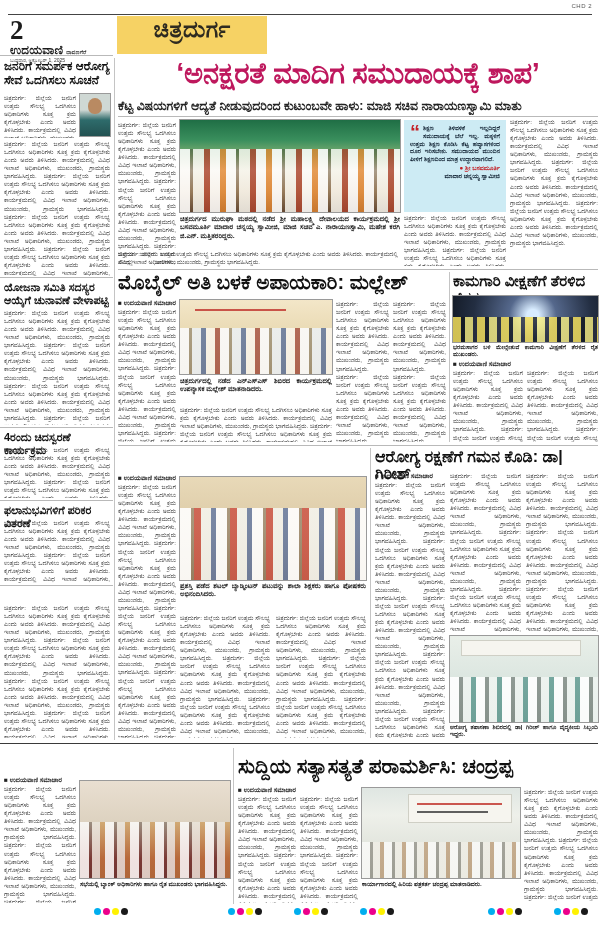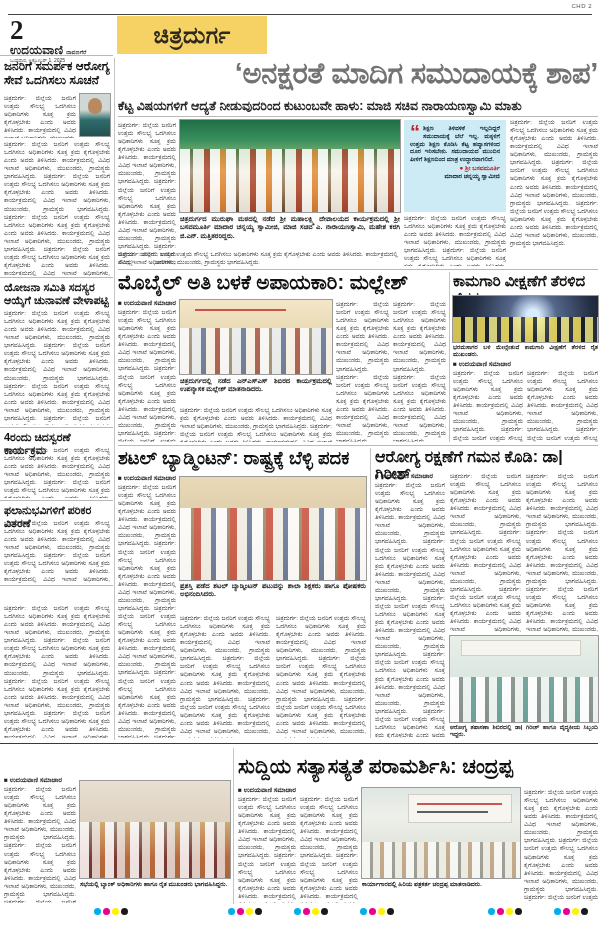--- a/index.html
+++ b/index.html
@@ -12,25 +12,25 @@
   .rule-light{position:absolute;background:#b9b9b9;}
   .vrule{position:absolute;background:#c4c4c4;width:1px;}
 
   
   #plate-code{top:3px;right:8px;font-size:6px;color:#555;letter-spacing:.5px;}
   #top-rule{top:14px;left:8px;right:8px;height:1px;background:#444;}
   #page-number{left:10px;top:17px;font-size:27px;font-weight:bold;font-family:"Liberation Serif","DejaVu Serif",serif;line-height:1;}
   #masthead{left:10px;top:43px;font-size:12px;font-weight:bold;letter-spacing:.2px;}
   #edition{font-size:5.5px;font-weight:bold;color:#333;margin-left:3px;}
   #dateline{left:10px;top:57px;font-size:5px;color:#333;}
-  #section-box{left:117px;top:16px;width:150px;height:38px;background:#F6D264;display:flex;align-items:center;justify-content:center;}
+  #section-box{left:117px;top:16px;width:150px;height:38px;background:#F6D264;display:flex;align-items:flex-start;justify-content:center;}
   #section-box span{font-size:23px;font-weight:bold;color:#2e2a20;letter-spacing:.5px;}
 
   
-  .headline-xl{font-size:29px;font-weight:bold;color:#737373;line-height:1.05;text-align:right;letter-spacing:-.3px;}
+  .headline-xl{font-size:29px;font-weight:bold;color:#be185d;line-height:1.05;text-align:center;letter-spacing:-.3px;}
   .subhead-lg{font-size:12.5px;font-weight:bold;color:#222;text-align:left;}
   .headline-md{font-size:19px;font-weight:bold;color:#111;line-height:1.05;}
   .headline-sm{font-size:15px;font-weight:bold;color:#111;line-height:1.1;}
   .lc-head{font-size:12px;font-weight:bold;line-height:1.15;color:#111;}
   .lc-sub{font-size:11px;font-weight:bold;line-height:1.15;color:#111;}
   .byline{font-size:6.5px;font-weight:bold;color:#222;}
   .caption{font-size:6.8px;font-weight:600;color:#222;line-height:1.22;text-align:justify;}
   .greek{font-size:6.2px;line-height:1.3;text-align:justify;color:#2a2a2a;overflow:hidden;word-break:break-word;}
 
   
@@ -145,21 +145,20 @@
   <div class="abs headline-sm" style="left:453px;top:273px;width:145px;font-size:15px;">ಕಾಮಗಾರಿ ವೀಕ್ಷಣೆಗೆ ತೆರಳಿದ ರೈತರು</div>
   <div class="photo ph-kam abs" style="left:453px;top:296px;width:145px;height:46px;">
       <div class="ppl"></div>
     </div>
   <div class="abs caption" style="left:453px;top:344px;width:145px;height:14px;font-size:6px;">ಭರಮಸಾಗರ ಬಳಿ ಮೇಲ್ಸೇತುವೆ ಕಾಮಗಾರಿ ವೀಕ್ಷಣೆಗೆ ತೆರಳಿದ ರೈತ ಮುಖಂಡರು.</div>
   <div class="abs byline" style="left:453px;top:360px;width:120px;">■ ಉದಯವಾಣಿ ಸಮಾಚಾರ</div>
   <div class="abs greek" style="left:453px;top:369px;width:70px;height:73px;">ಚಿತ್ರದುರ್ಗ: ಜಿಲ್ಲೆಯ ಜನರಿಗೆ ಉತ್ತಮ ಸೌಲಭ್ಯ ಒದಗಿಸಲು ಅಧಿಕಾರಿಗಳು ಸೂಕ್ತ ಕ್ರಮ ಕೈಗೊಳ್ಳಬೇಕು ಎಂದು ಅವರು ತಿಳಿಸಿದರು. ಕಾರ್ಯಕ್ರಮದಲ್ಲಿ ವಿವಿಧ ಇಲಾಖೆ ಅಧಿಕಾರಿಗಳು, ಮುಖಂಡರು, ಗ್ರಾಮಸ್ಥರು ಭಾಗವಹಿಸಿದ್ದರು. ಚಿತ್ರದುರ್ಗ: ಜಿಲ್ಲೆಯ ಜನರಿಗೆ ಉತ್ತಮ ಸೌಲಭ್ಯ ಒದಗಿಸಲು ಅಧಿಕಾರಿಗಳು ಸೂಕ್ತ ಕ್ರಮ ಕೈಗೊಳ್ಳಬೇಕು ಎಂದು ಅವರು ತಿಳಿಸಿದರು. ಕಾರ್ಯಕ್ರಮದಲ್ಲಿ ವಿವಿಧ ಇಲಾಖೆ ಅಧಿಕಾರಿಗಳು, ಮುಖಂಡರು, ಗ್ರಾಮಸ್ಥರು ಭಾಗವಹಿಸಿದ್ದರು. </div>
   <div class="abs greek" style="left:527px;top:369px;width:71px;height:73px;">ಚಿತ್ರದುರ್ಗ: ಜಿಲ್ಲೆಯ ಜನರಿಗೆ ಉತ್ತಮ ಸೌಲಭ್ಯ ಒದಗಿಸಲು ಅಧಿಕಾರಿಗಳು ಸೂಕ್ತ ಕ್ರಮ ಕೈಗೊಳ್ಳಬೇಕು ಎಂದು ಅವರು ತಿಳಿಸಿದರು. ಕಾರ್ಯಕ್ರಮದಲ್ಲಿ ವಿವಿಧ ಇಲಾಖೆ ಅಧಿಕಾರಿಗಳು, ಮುಖಂಡರು, ಗ್ರಾಮಸ್ಥರು ಭಾಗವಹಿಸಿದ್ದರು. ಚಿತ್ರದುರ್ಗ: ಜಿಲ್ಲೆಯ ಜನರಿಗೆ ಉತ್ತಮ ಸೌಲಭ್ಯ ಒದಗಿಸಲು ಅಧಿಕಾರಿಗಳು ಸೂಕ್ತ ಕ್ರಮ ಕೈಗೊಳ್ಳಬೇಕು ಎಂದು ಅವರು ತಿಳಿಸಿದರು. ಕಾರ್ಯಕ್ರಮದಲ್ಲಿ ವಿವಿಧ ಇಲಾಖೆ ಅಧಿಕಾರಿಗಳು, ಮುಖಂಡರು, ಗ್ರಾಮಸ್ಥರು ಭಾಗವಹಿಸಿದ್ದರು. </div>
 
   <div class="rule-light" style="left:118px;top:445px;width:480px;height:1px;"></div>
-  <div class="abs headline-md" style="left:118px;top:449px;width:250px;font-size:18px;">ಶಟಲ್ ಬ್ಯಾಡ್ಮಿಂಟನ್: ರಾಷ್ಟ್ರಕ್ಕೆ ಬೆಳ್ಳಿ ಪದಕ</div>
   <div class="abs byline" style="left:118px;top:474px;width:120px;">■ ಉದಯವಾಣಿ ಸಮಾಚಾರ</div>
   <div class="abs greek" style="left:118px;top:483px;width:58px;height:255px;">ಚಿತ್ರದುರ್ಗ: ಜಿಲ್ಲೆಯ ಜನರಿಗೆ ಉತ್ತಮ ಸೌಲಭ್ಯ ಒದಗಿಸಲು ಅಧಿಕಾರಿಗಳು ಸೂಕ್ತ ಕ್ರಮ ಕೈಗೊಳ್ಳಬೇಕು ಎಂದು ಅವರು ತಿಳಿಸಿದರು. ಕಾರ್ಯಕ್ರಮದಲ್ಲಿ ವಿವಿಧ ಇಲಾಖೆ ಅಧಿಕಾರಿಗಳು, ಮುಖಂಡರು, ಗ್ರಾಮಸ್ಥರು ಭಾಗವಹಿಸಿದ್ದರು. ಚಿತ್ರದುರ್ಗ: ಜಿಲ್ಲೆಯ ಜನರಿಗೆ ಉತ್ತಮ ಸೌಲಭ್ಯ ಒದಗಿಸಲು ಅಧಿಕಾರಿಗಳು ಸೂಕ್ತ ಕ್ರಮ ಕೈಗೊಳ್ಳಬೇಕು ಎಂದು ಅವರು ತಿಳಿಸಿದರು. ಕಾರ್ಯಕ್ರಮದಲ್ಲಿ ವಿವಿಧ ಇಲಾಖೆ ಅಧಿಕಾರಿಗಳು, ಮುಖಂಡರು, ಗ್ರಾಮಸ್ಥರು ಭಾಗವಹಿಸಿದ್ದರು. ಚಿತ್ರದುರ್ಗ: ಜಿಲ್ಲೆಯ ಜನರಿಗೆ ಉತ್ತಮ ಸೌಲಭ್ಯ ಒದಗಿಸಲು ಅಧಿಕಾರಿಗಳು ಸೂಕ್ತ ಕ್ರಮ ಕೈಗೊಳ್ಳಬೇಕು ಎಂದು ಅವರು ತಿಳಿಸಿದರು. ಕಾರ್ಯಕ್ರಮದಲ್ಲಿ ವಿವಿಧ ಇಲಾಖೆ ಅಧಿಕಾರಿಗಳು, ಮುಖಂಡರು, ಗ್ರಾಮಸ್ಥರು ಭಾಗವಹಿಸಿದ್ದರು. ಚಿತ್ರದುರ್ಗ: ಜಿಲ್ಲೆಯ ಜನರಿಗೆ ಉತ್ತಮ ಸೌಲಭ್ಯ ಒದಗಿಸಲು ಅಧಿಕಾರಿಗಳು ಸೂಕ್ತ ಕ್ರಮ ಕೈಗೊಳ್ಳಬೇಕು ಎಂದು ಅವರು ತಿಳಿಸಿದರು. ಕಾರ್ಯಕ್ರಮದಲ್ಲಿ ವಿವಿಧ ಇಲಾಖೆ ಅಧಿಕಾರಿಗಳು, ಮುಖಂಡರು, ಗ್ರಾಮಸ್ಥರು ಭಾಗವಹಿಸಿದ್ದರು. ಚಿತ್ರದುರ್ಗ: ಜಿಲ್ಲೆಯ ಜನರಿಗೆ ಉತ್ತಮ ಸೌಲಭ್ಯ ಒದಗಿಸಲು ಅಧಿಕಾರಿಗಳು ಸೂಕ್ತ ಕ್ರಮ ಕೈಗೊಳ್ಳಬೇಕು ಎಂದು ಅವರು ತಿಳಿಸಿದರು. ಕಾರ್ಯಕ್ರಮದಲ್ಲಿ ವಿವಿಧ ಇಲಾಖೆ ಅಧಿಕಾರಿಗಳು, ಮುಖಂಡರು, ಗ್ರಾಮಸ್ಥರು ಭಾಗವಹಿಸಿದ್ದರು. ಚಿತ್ರದುರ್ಗ: ಜಿಲ್ಲೆಯ ಜನರಿಗೆ ಉತ್ತಮ ಸೌಲಭ್ಯ ಒದಗಿಸಲು ಅಧಿಕಾರಿಗಳು ಸೂಕ್ತ ಕ್ರಮ ಕೈಗೊಳ್ಳಬೇಕು ಎಂದು ಅವರು ತಿಳಿಸಿದರು. ಕಾರ್ಯಕ್ರಮದಲ್ಲಿ ವಿವಿಧ ಇಲಾಖೆ ಅಧಿಕಾರಿಗಳು, ಮುಖಂಡರು, ಗ್ರಾಮಸ್ಥರು ಭಾಗವಹಿಸಿದ್ದರು. </div>
   <div class="photo ph-bad abs" style="left:180px;top:477px;width:186px;height:103px;">
       <div class="ppl"></div>
     </div>
   <div class="abs caption" style="left:180px;top:582px;width:186px;height:28px;">ಪ್ರಶಸ್ತಿ ಪಡೆದ ಶಟಲ್ ಬ್ಯಾಡ್ಮಿಂಟನ್ ಪಟುವನ್ನು ಶಾಲಾ ಶಿಕ್ಷಕರು ಹಾಗೂ ಪೋಷಕರು ಅಭಿನಂದಿಸಿದರು.</div>
   <div class="abs greek" style="left:180px;top:614px;width:90px;height:124px;">ಚಿತ್ರದುರ್ಗ: ಜಿಲ್ಲೆಯ ಜನರಿಗೆ ಉತ್ತಮ ಸೌಲಭ್ಯ ಒದಗಿಸಲು ಅಧಿಕಾರಿಗಳು ಸೂಕ್ತ ಕ್ರಮ ಕೈಗೊಳ್ಳಬೇಕು ಎಂದು ಅವರು ತಿಳಿಸಿದರು. ಕಾರ್ಯಕ್ರಮದಲ್ಲಿ ವಿವಿಧ ಇಲಾಖೆ ಅಧಿಕಾರಿಗಳು, ಮುಖಂಡರು, ಗ್ರಾಮಸ್ಥರು ಭಾಗವಹಿಸಿದ್ದರು. ಚಿತ್ರದುರ್ಗ: ಜಿಲ್ಲೆಯ ಜನರಿಗೆ ಉತ್ತಮ ಸೌಲಭ್ಯ ಒದಗಿಸಲು ಅಧಿಕಾರಿಗಳು ಸೂಕ್ತ ಕ್ರಮ ಕೈಗೊಳ್ಳಬೇಕು ಎಂದು ಅವರು ತಿಳಿಸಿದರು. ಕಾರ್ಯಕ್ರಮದಲ್ಲಿ ವಿವಿಧ ಇಲಾಖೆ ಅಧಿಕಾರಿಗಳು, ಮುಖಂಡರು, ಗ್ರಾಮಸ್ಥರು ಭಾಗವಹಿಸಿದ್ದರು. ಚಿತ್ರದುರ್ಗ: ಜಿಲ್ಲೆಯ ಜನರಿಗೆ ಉತ್ತಮ ಸೌಲಭ್ಯ ಒದಗಿಸಲು ಅಧಿಕಾರಿಗಳು ಸೂಕ್ತ ಕ್ರಮ ಕೈಗೊಳ್ಳಬೇಕು ಎಂದು ಅವರು ತಿಳಿಸಿದರು. ಕಾರ್ಯಕ್ರಮದಲ್ಲಿ ವಿವಿಧ ಇಲಾಖೆ ಅಧಿಕಾರಿಗಳು, ಮುಖಂಡರು, ಗ್ರಾಮಸ್ಥರು ಭಾಗವಹಿಸಿದ್ದರು. </div>
   <div class="abs greek" style="left:276px;top:614px;width:90px;height:124px;">ಚಿತ್ರದುರ್ಗ: ಜಿಲ್ಲೆಯ ಜನರಿಗೆ ಉತ್ತಮ ಸೌಲಭ್ಯ ಒದಗಿಸಲು ಅಧಿಕಾರಿಗಳು ಸೂಕ್ತ ಕ್ರಮ ಕೈಗೊಳ್ಳಬೇಕು ಎಂದು ಅವರು ತಿಳಿಸಿದರು. ಕಾರ್ಯಕ್ರಮದಲ್ಲಿ ವಿವಿಧ ಇಲಾಖೆ ಅಧಿಕಾರಿಗಳು, ಮುಖಂಡರು, ಗ್ರಾಮಸ್ಥರು ಭಾಗವಹಿಸಿದ್ದರು. ಚಿತ್ರದುರ್ಗ: ಜಿಲ್ಲೆಯ ಜನರಿಗೆ ಉತ್ತಮ ಸೌಲಭ್ಯ ಒದಗಿಸಲು ಅಧಿಕಾರಿಗಳು ಸೂಕ್ತ ಕ್ರಮ ಕೈಗೊಳ್ಳಬೇಕು ಎಂದು ಅವರು ತಿಳಿಸಿದರು. ಕಾರ್ಯಕ್ರಮದಲ್ಲಿ ವಿವಿಧ ಇಲಾಖೆ ಅಧಿಕಾರಿಗಳು, ಮುಖಂಡರು, ಗ್ರಾಮಸ್ಥರು ಭಾಗವಹಿಸಿದ್ದರು. ಚಿತ್ರದುರ್ಗ: ಜಿಲ್ಲೆಯ ಜನರಿಗೆ ಉತ್ತಮ ಸೌಲಭ್ಯ ಒದಗಿಸಲು ಅಧಿಕಾರಿಗಳು ಸೂಕ್ತ ಕ್ರಮ ಕೈಗೊಳ್ಳಬೇಕು ಎಂದು ಅವರು ತಿಳಿಸಿದರು. ಕಾರ್ಯಕ್ರಮದಲ್ಲಿ ವಿವಿಧ ಇಲಾಖೆ ಅಧಿಕಾರಿಗಳು, ಮುಖಂಡರು, ಗ್ರಾಮಸ್ಥರು ಭಾಗವಹಿಸಿದ್ದರು. </div>
 
   <div class="vrule" style="left:370px;top:448px;height:290px;"></div>

